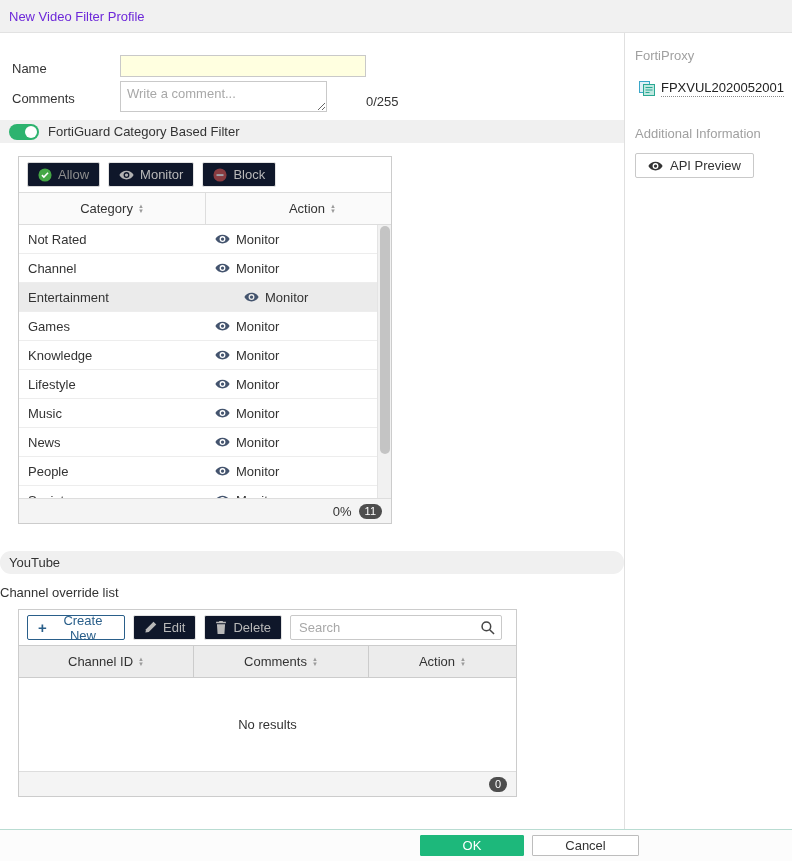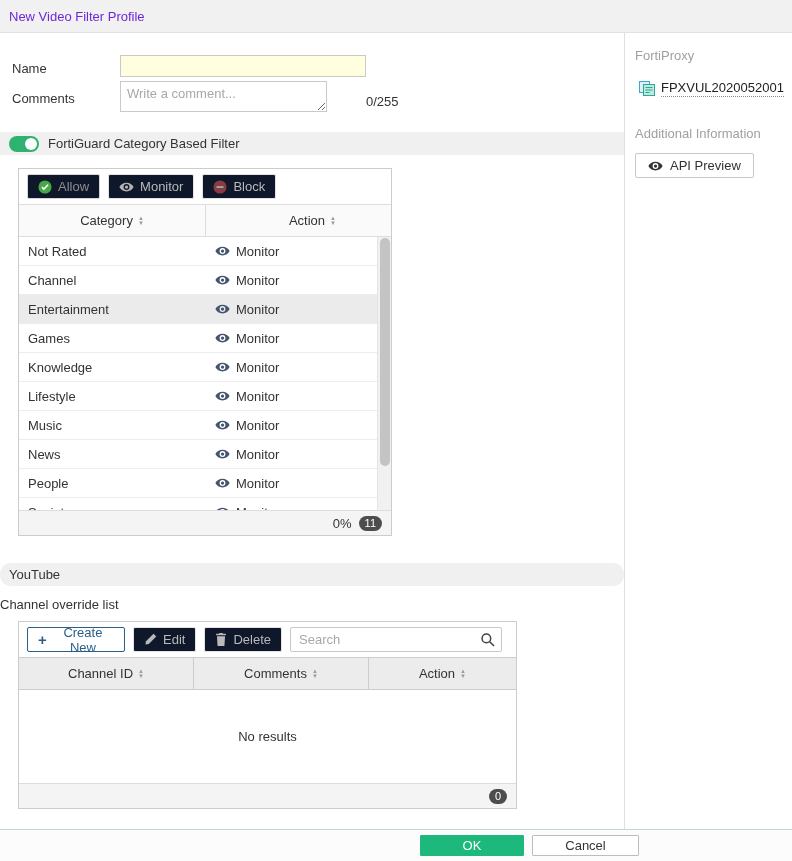--- a/index.html
+++ b/index.html
@@ -16,21 +16,21 @@
   .sidebar{flex:1;padding:15px 8px 0 8px;}
 
   .form-area{padding:22px 0 0 12px;}
   .form-row{display:flex;align-items:center;margin-bottom:4px;gap:30px;}
   .form-label{width:78px;flex:0 0 78px;padding-top:4px;}
   .name-input{width:246px;height:22px;background:#ffffe0;border:1px solid #c9c9c9;padding:0 6px;font:inherit;color:#333;}
   .comments{width:207px;height:31px;border:1px solid #c9c9c9;padding:4px 6px;font:inherit;color:#333;resize:both;overflow:auto;}
   .comments::placeholder,.search-box input::placeholder{color:#a8a8a8;}
   .counter{margin-left:9px;padding-top:9px;}
 
-  .section-bar{height:23px;background:#f0f0f0;display:flex;align-items:center;padding:0 9px;margin-top:20px;}
+  .section-bar{height:23px;background:#f0f0f0;display:flex;align-items:center;padding:0 9px;margin-top:8px;}
   .toggle{width:30px;height:16px;border-radius:8px;background:var(--toggle-green);position:relative;margin-right:9px;display:inline-block;cursor:pointer;}
   .toggle .knob{position:absolute;top:2px;right:2px;width:12px;height:12px;border-radius:50%;background:#fff;}
 
   .panel{border:1px solid #ccc;margin:13px 0 0 18px;background:#fff;}
   .panel-categories{width:374px;}
   .panel-channels{width:499px;margin-top:9px;}
   .panel-toolbar{display:flex;align-items:center;gap:8px;padding:5px 14px 5px 8px;}
   .tbtn{display:inline-flex;align-items:center;gap:6px;height:25px;padding:0 10px;background:#0f172a;border:1px solid #d6d6d6;border-radius:2px;font:inherit;color:#8d8d8d;cursor:pointer;}
   .tbtn.disabled{color:#b9b9b9;border-color:#e3e3e3;}
   .icon-allow{color:var(--allow-green);display:inline-flex;}
@@ -42,21 +42,21 @@
 
   .sort{display:inline-flex;flex-direction:column;margin-left:5px;color:#9b9b9b;font-size:6px;line-height:5px;}
 
   .cat-header{display:flex;border-top:1px solid #ddd;border-bottom:1px solid #ddd;background:#fafafa;gap:28px;}
   .cat-header .col,.ch-header .col{display:flex;align-items:center;justify-content:center;height:31px;}
   .col-category{width:187px;border-right:1px solid #ddd;}
   .col-action{flex:1;}
   .cat-body{display:flex;height:273px;overflow:hidden;}
   .rows{width:358px;}
   .cat-row{display:flex;align-items:center;height:29px;border-bottom:1px solid #ededed;cursor:pointer;background:#fff;}
-  .cat-row.highlight{background:#ebebeb;}
+  .cat-row.highlight{background:#ebebeb;gap:29px;}
   .cell-category{width:187px;padding-left:9px;}
   .cell-action{flex:1;display:flex;align-items:center;gap:6px;padding-left:9px;}
   .scrollbar{width:14px;background:#f1f1f1;border-left:1px solid #e4e4e4;position:relative;}
   .scrollbar .thumb{position:absolute;top:1px;left:2px;width:10px;height:228px;border-radius:5px;background:#c4c4c4;}
   .panel-footer{display:flex;align-items:center;justify-content:flex-end;gap:7px;height:25px;background:#f4f4f4;border-top:1px solid #ddd;padding:0 9px;}
   .badge{background:var(--badge-gray);color:#fff;font-size:11px;line-height:15px;padding:0 6px;border-radius:8px;min-width:15px;text-align:center;}
 
   .youtube-bar{margin-top:27px;border-radius:11px;}
   .list-label{margin:11px 0 0 0;}
 

